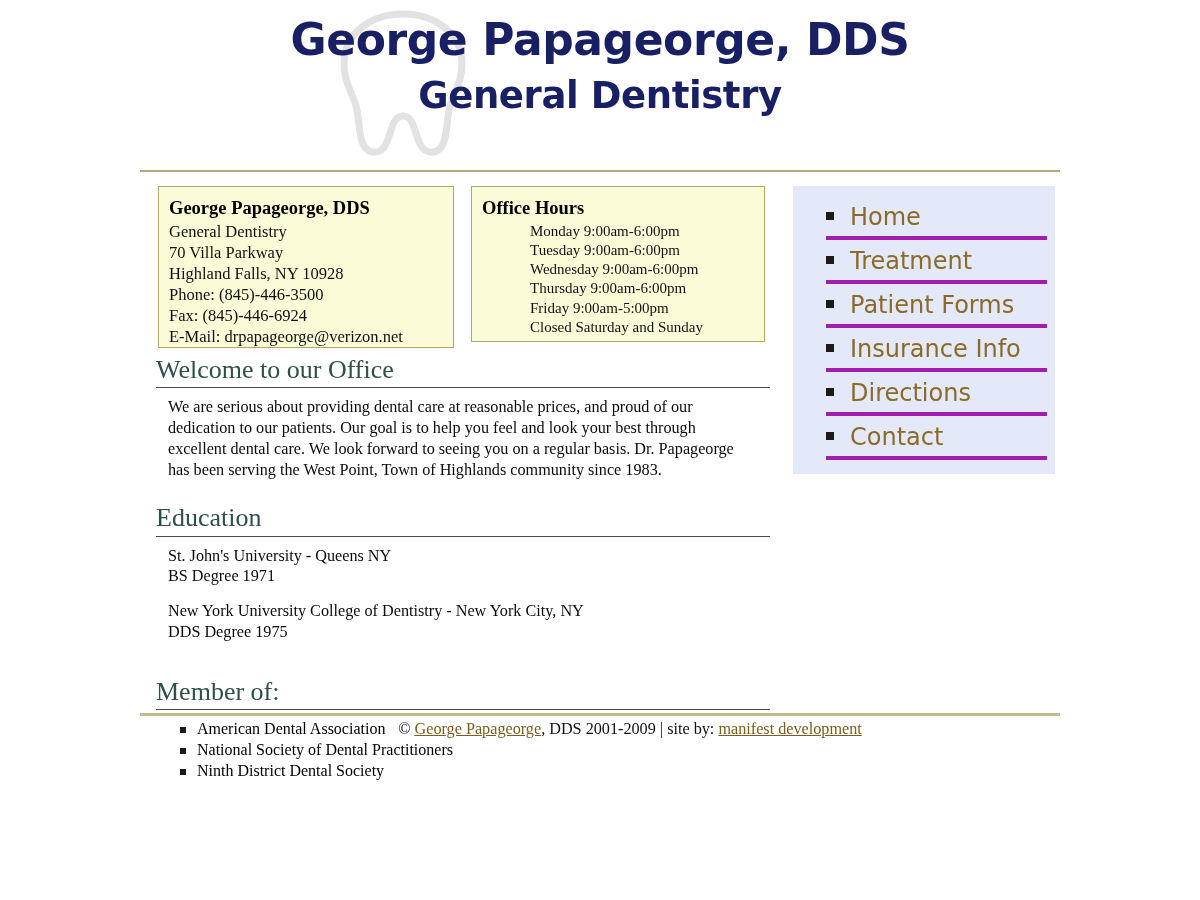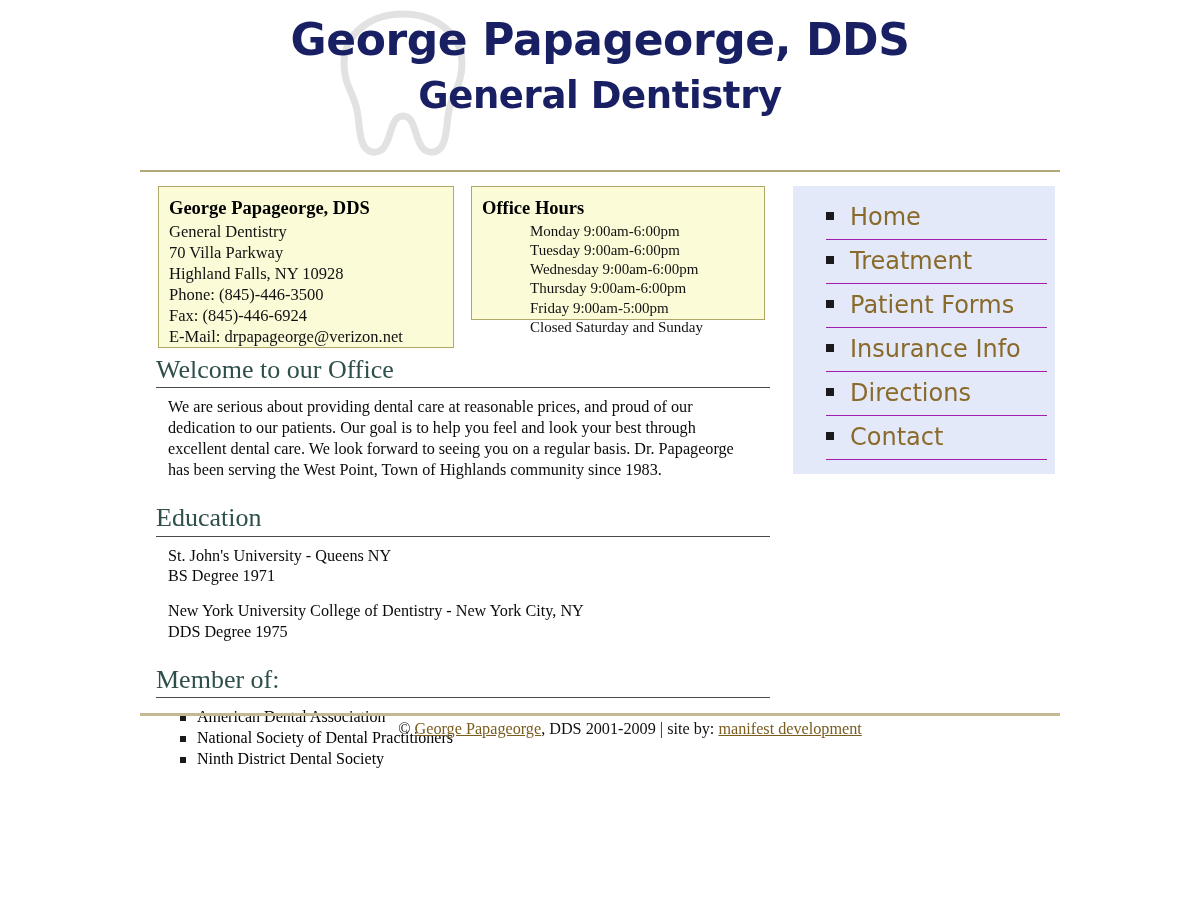--- a/index.html
+++ b/index.html
@@ -100,21 +100,21 @@
     padding: 9px 10px 8px 10px;
   }
   .box-contact {
     left: 18px;
     width: 296px;
     height: 162px;
   }
   .box-hours {
     left: 331px;
     width: 294px;
-    height: 134px;
+    height: 156px;
   }
   .box-title {
     font-size: 18.5px;
     font-weight: bold;
     margin: 0 0 2px 0;
     line-height: 1.3;
     color: #000;
   }
   .box-line {
     font-size: 16.5px;
@@ -153,21 +153,21 @@
     width: 590px;
   }
   .sec-body p {
     margin: 0;
   }
   .edu-block {
     margin: 0 0 14px 0;
     line-height: 1.28;
   }
   .edu-block:last-child {
-    margin-bottom: 4px;
+    margin-bottom: 16px;
   }
   .member-list {
     list-style: none;
     margin: 8px 0 0 40px;
     padding: 0;
     font-size: 16px;
     line-height: 1.33;
   }
   .member-list li {
     position: relative;
@@ -189,21 +189,21 @@
   .nav-panel {
     background: #e3e9f9;
     width: 262px;
     padding: 14px 0 14px 0;
     box-sizing: border-box;
   }
   .nav-item {
     position: relative;
     margin: 0 8px 0 33px;
     padding: 0 0 4px 24px;
-    border-bottom: 1px solid #a21caf;
+    border-bottom: 4px solid #a21caf;
     height: 40px;
     box-sizing: border-box;
     cursor: pointer;
   }
   .nav-item + .nav-item { margin-top: 4px; }
   .nav-bullet {
     position: absolute;
     left: 0;
     top: 12px;
     width: 8px;

